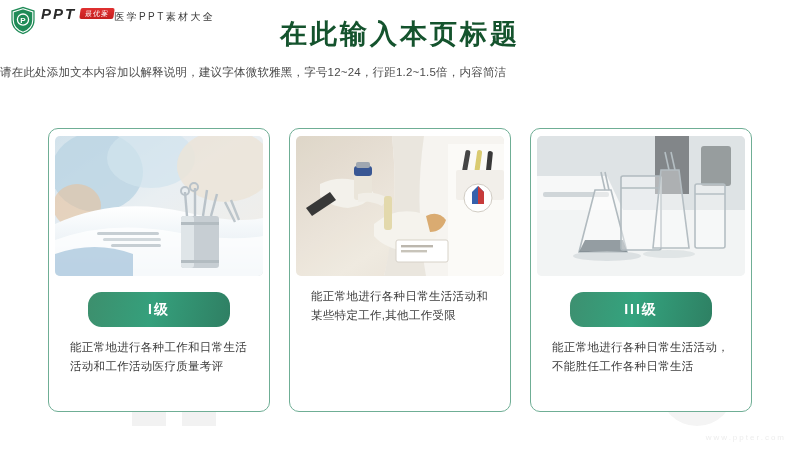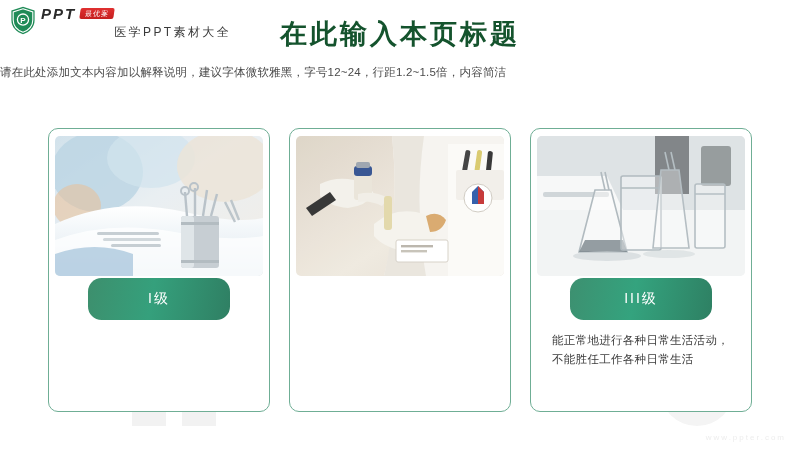--- a/index.html
+++ b/index.html
@@ -50,21 +50,21 @@
     font-size:15px; font-weight:bold; color:#2a2a2a; letter-spacing:2px;
     font-style:italic; line-height:15px;
   }
   .logo-badge {
     margin-left:4px; background:linear-gradient(180deg,#e03030,#c51f1f);
     color:#fff; font-size:7px; line-height:11px; height:11px;
     padding:0 5px; border-radius:2px; letter-spacing:1px; white-space:nowrap;
     transform:skewX(-8deg);
   }
   .logo-sub {
-    font-size:12px; color:#3a3a3a; letter-spacing:2.4px; margin-top:18px;
+    font-size:10px; color:#3a3a3a; letter-spacing:2.4px; margin-top:4px;
     white-space:nowrap;
   }
 
   
   .page-title {
     position:absolute; left:0; right:0; top:16px; text-align:center;
     font-size:27px; font-weight:bold; color:#14532d; letter-spacing:3px;
     z-index:4;
   }
   .page-desc {
@@ -84,23 +84,23 @@
     background:#ffffff; position:relative; overflow:hidden;
     display:flex; flex-direction:column; align-items:center;
   }
   .card-photo {
     width:208px; height:140px; margin-top:7px; border-radius:5px;
     overflow:hidden; position:relative; flex:0 0 auto;
   }
   .card-photo svg { display:block; width:100%; height:100%; }
 
   .card-badge {
-    margin-top:2px; width:142px; height:42px; border-radius:13.5px;
+    margin-top:16px; width:142px; height:35px; border-radius:13.5px;
     display:flex; align-items:center; justify-content:center;
-    color:#ffffff; font-size:14px; font-weight:normal; letter-spacing:2px;
+    color:#ffffff; font-size:14px; font-weight:bold; letter-spacing:2px;
     flex:0 0 auto;
   }
   .badge-1 { background:linear-gradient(100deg,#3d8f6d 0%,#35a07c 45%,#2f7f63 100%); }
   .badge-2 { background:linear-gradient(100deg,#2f7d60 0%,#349a76 48%,#2b7358 100%); }
   .badge-3 { background:linear-gradient(100deg,#3d9070 0%,#34a37e 45%,#2e8063 100%); }
 
   .card-text {
     margin-top:11px; width:178px;
     font-size:11.5px; color:#3c3c3c; line-height:19px;
     text-align:left; letter-spacing:0.3px;
@@ -188,20 +188,21 @@
               <path d="M156 80 L162 58"></path>
           </g>
           <circle cx="130" cy="55" r="4" fill="none" stroke="#b4bec5" stroke-width="2"></circle>
           <circle cx="139" cy="51" r="4" fill="none" stroke="#b4bec5" stroke-width="2"></circle>
           <path d="M170 66 L180 86 M176 64 L184 84" stroke="#b9c2c8" stroke-width="2.4" fill="none"></path>
         </g>
         <rect width="208" height="140" fill="#ffffff" opacity="0.07"></rect>
       </svg>
     </div>
     <div class="card-badge badge-1">I级</div>
+    <div class="card-text">能正常地进行各种工作和日常生活活动和工作活动医疗质量考评</div>
   </div>
 
   <div class="card">
     <div class="card-photo">
       <svg viewBox="0 0 208 140" preserveAspectRatio="xMidYMid slice">
         <defs>
           <linearGradient id="p2bg" x1="0" y1="0" x2="1" y2="1">
             <stop offset="0%" stop-color="#ddd4c6"></stop>
               <stop offset="60%" stop-color="#efe9df"></stop>
             <stop offset="100%" stop-color="#e3dbd0"></stop>
@@ -232,20 +233,21 @@
           <path d="M62 58 Q78 54 92 62 L86 70 Q74 64 62 66 Z" fill="#f1eee6"></path>
           <rect x="88" y="60" width="8" height="34" rx="3" fill="#e2d7a8"></rect>
         </g>
         <rect x="100" y="104" width="52" height="22" rx="2" fill="#ffffff" stroke="#d5d0c6" stroke-width="1"></rect>
         <rect x="105" y="109" width="32" height="2.4" fill="#b9b4aa"></rect>
         <rect x="105" y="114" width="26" height="2.4" fill="#c6c1b7"></rect>
         <path d="M130 80 Q142 74 150 84 Q146 96 134 96 Z" fill="#d8a76a"></path>
         <rect width="208" height="140" fill="#ffffff" opacity="0.05"></rect>
       </svg>
     </div>
+    <div class="card-text">能正常地进行各种日常生活活动和某些特定工作,其他工作受限</div>
   </div>
 
   <div class="card">
     <div class="card-photo">
       <svg viewBox="0 0 208 140" preserveAspectRatio="xMidYMid slice">
         <defs>
           <linearGradient id="p3bg" x1="0" y1="0" x2="0" y2="1">
             <stop offset="0%" stop-color="#e9ecee"></stop>
               <stop offset="55%" stop-color="#dfe4e6"></stop>
             <stop offset="100%" stop-color="#f4f6f6"></stop>

